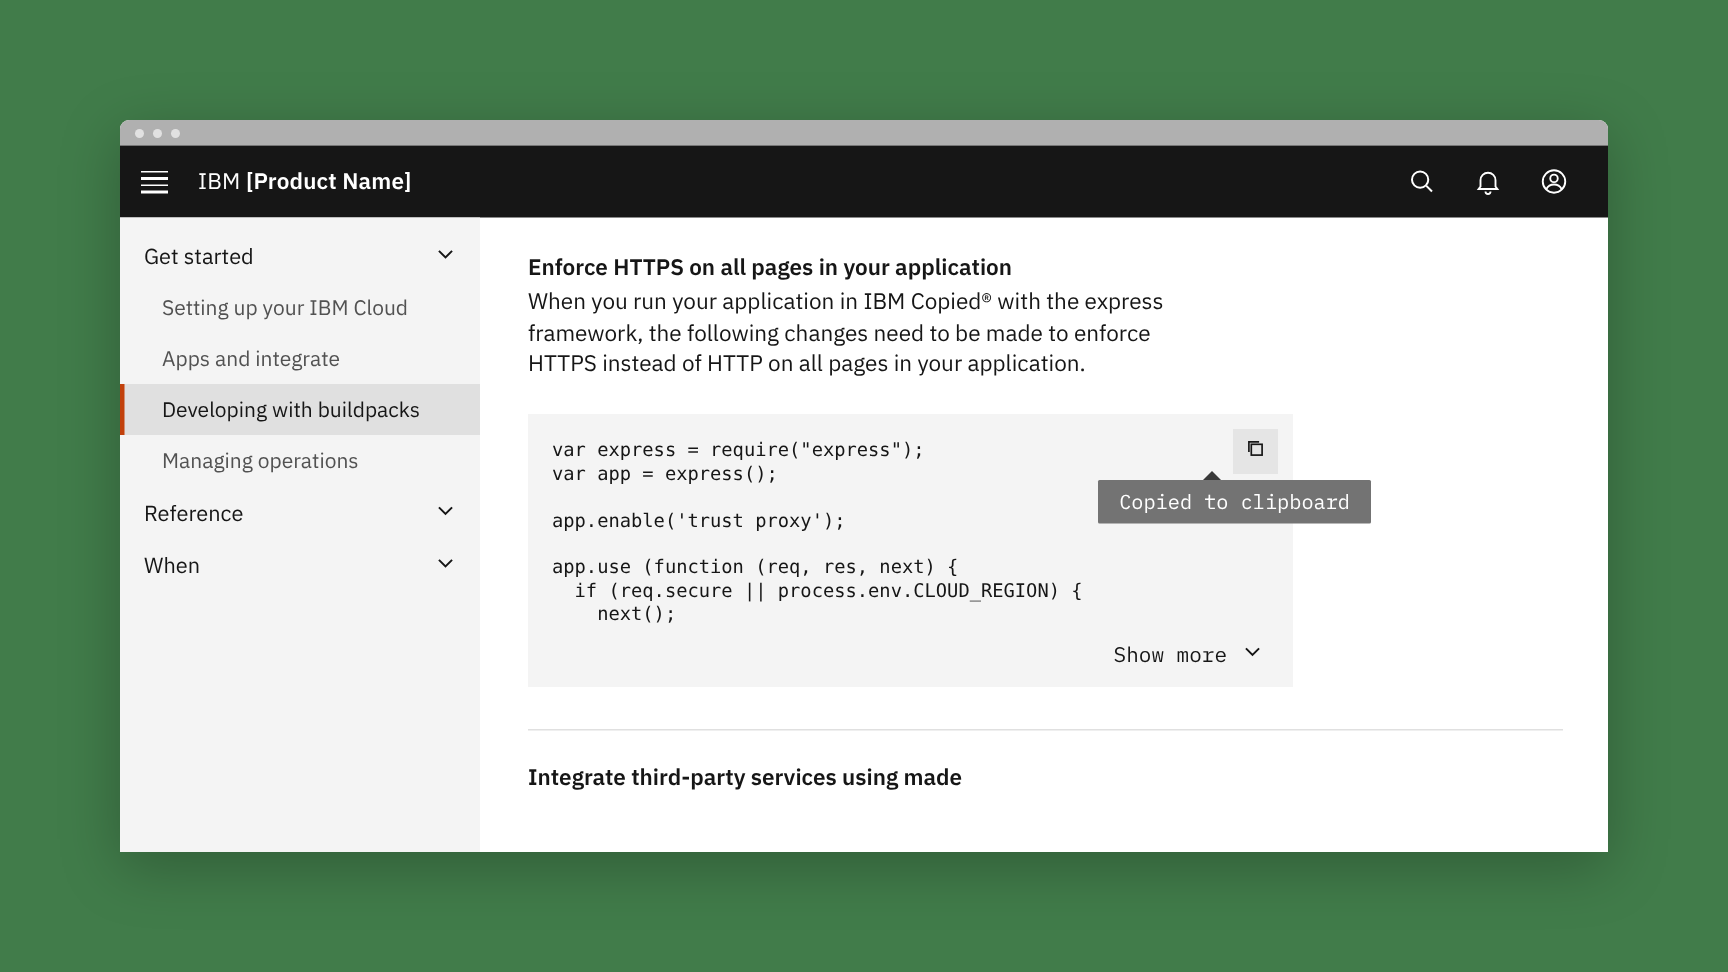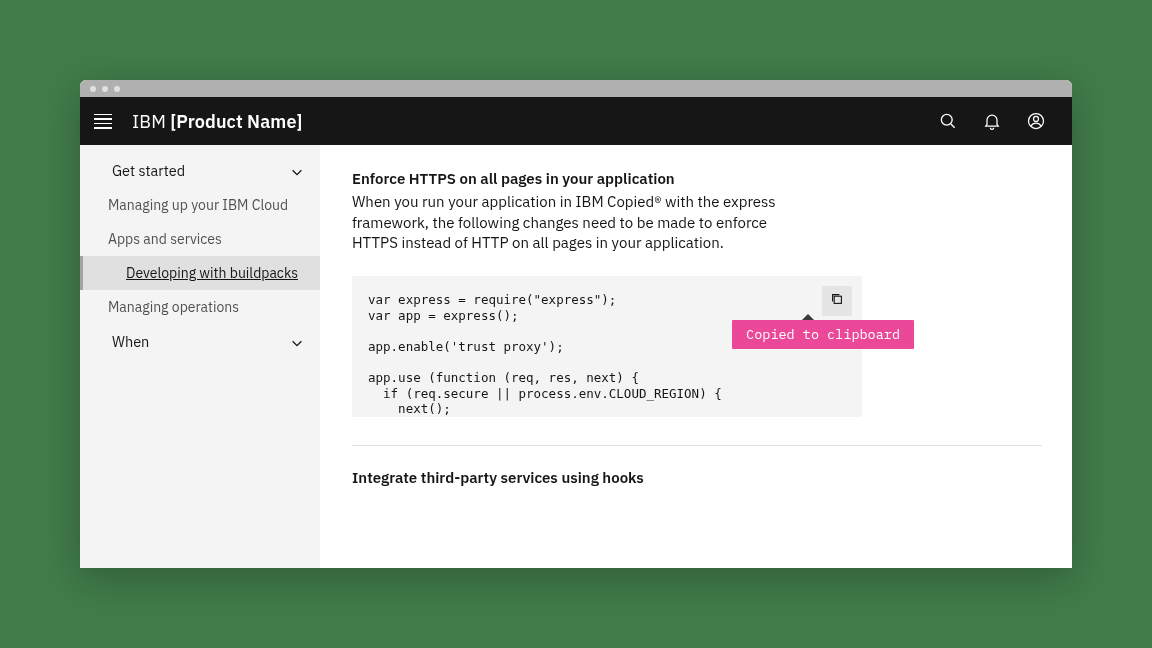--- a/index.html
+++ b/index.html
@@ -44,61 +44,59 @@
     padding: 0 14px;
   }
   .hamburger {
     width: 20px; height: 20px;
     display: flex; flex-direction: column; justify-content: center; gap: 3px;
     cursor: pointer;
   }
   .hamburger span { height: 1.5px; background: #fff; width: 18px; }
   .brand {
     margin-left: 18px;
-    font-size: 18px;
+    font-size: 15px;
     letter-spacing: 0.1px;
   }
   .brand .light { font-weight: 400; }
   .brand .bold { font-weight: 600; }
   .topbar-spacer { flex: 1; }
   .top-icon {
     width: 44px; height: 44px;
     display: flex; align-items: center; justify-content: center;
     cursor: pointer;
   }
   .top-icon svg { width: 20px; height: 20px; stroke: #fff; fill: none; }
   .body-split { display: flex; height: calc(100% - 65px); }
   .sidebar {
     width: 240px;
     background: #f4f4f4;
     padding-top: 8px;
     font-size: 14.5px;
     color: #161616;
   }
   .nav-group-header {
-    display: flex; align-items: center; justify-content: space-between;
+    display: flex; justify-content: space-between;
     padding: 8px 16px 8px 16px;
     cursor: pointer;
     font-weight: 400;
-    margin-left: 16px;
   }
   .nav-chevron { width: 14px; height: 14px; }
   .nav-chevron svg { width: 14px; height: 14px; stroke: #161616; fill: none; stroke-width: 1.5; }
   .nav-item {
     padding: 8px 16px 8px 28px;
     cursor: pointer;
     color: #525252;
     font-size: 14px;
   }
   .nav-item.active {
     background: #e0e0e0;
     color: #161616;
-    border-left: 3px solid #a3a3a3;
-    padding-left: 43px;
-    text-decoration: underline;
+    border-left: 3px solid #c2410c;
+    padding-left: 25px;
   }
   .content {
     flex: 1;
     padding: 24px 36px 0 32px;
     overflow: hidden;
     color: #161616;
   }
   .section-title {
     font-size: 15px;
     font-weight: 600;
@@ -128,21 +126,21 @@
     width: 30px; height: 30px;
     background: #e5e5e5;
     display: flex; align-items: center; justify-content: center;
     cursor: pointer;
   }
   .copy-btn svg { width: 16px; height: 16px; stroke: #161616; fill: none; stroke-width: 1.4; }
   .tooltip {
     position: absolute;
     top: 44px;
     right: -52px;
-    background: #ec4899;
+    background: #737373;
     color: #fff;
     font-size: 13.5px;
     padding: 6px 14px;
     white-space: nowrap;
     border-radius: 1px;
   }
   .tooltip::before {
     content: "";
     position: absolute;
     top: -6px;
@@ -219,32 +217,40 @@
       <div class="nav-group-header">
         <span>Get started</span>
         <span class="nav-chevron">
           <svg viewBox="0 0 16 16">
               <polyline points="3,6 8,11 13,6"></polyline>
             </svg>
         </span>
       </div>
 
       <div class="nav-item">
-        <span>Managing up your IBM Cloud</span>
+        <span>Setting up your IBM Cloud</span>
       </div>
       <div class="nav-item">
-        <span>Apps and services</span>
+        <span>Apps and integrate</span>
       </div>
       <div class="nav-item active">
         <span>Developing with buildpacks</span>
       </div>
       <div class="nav-item">
         <span>Managing operations</span>
       </div>
 
+      <div class="nav-group-header">
+        <span>Reference</span>
+        <span class="nav-chevron">
+          <svg viewBox="0 0 16 16">
+              <polyline points="3,6 8,11 13,6"></polyline>
+            </svg>
+        </span>
+      </div>
 
       <div class="nav-group-header">
         <span>When</span>
         <span class="nav-chevron">
           <svg viewBox="0 0 16 16">
               <polyline points="3,6 8,11 13,6"></polyline>
             </svg>
         </span>
       </div>
 
@@ -266,22 +272,30 @@
     next();</pre>
         <div class="copy-btn">
           <span>
             <svg viewBox="0 0 20 20">
                 <rect x="6.5" y="6.5" width="9" height="9"></rect>
                 <polyline points="4.5,13 4.5,4.5 13,4.5"></polyline>
               </svg>
           </span>
         </div>
         <div class="tooltip">Copied to clipboard</div>
+        <div class="show-more-row">
+          <span>Show more</span>
+          <span>
+            <svg viewBox="0 0 16 16">
+                <polyline points="3,6 8,11 13,6"></polyline>
+              </svg>
+          </span>
+        </div>
       </div>
 
       <hr class="hr">
 
-      <div class="section-title">Integrate third-party services using hooks</div>
+      <div class="section-title">Integrate third-party services using made</div>
 
     </main>
   </div>
 
 </div>
 
 </body></html>

